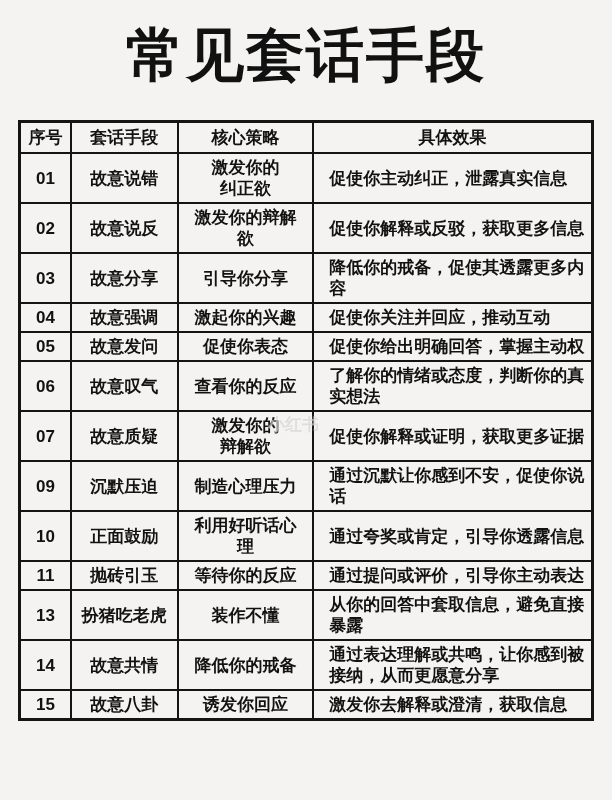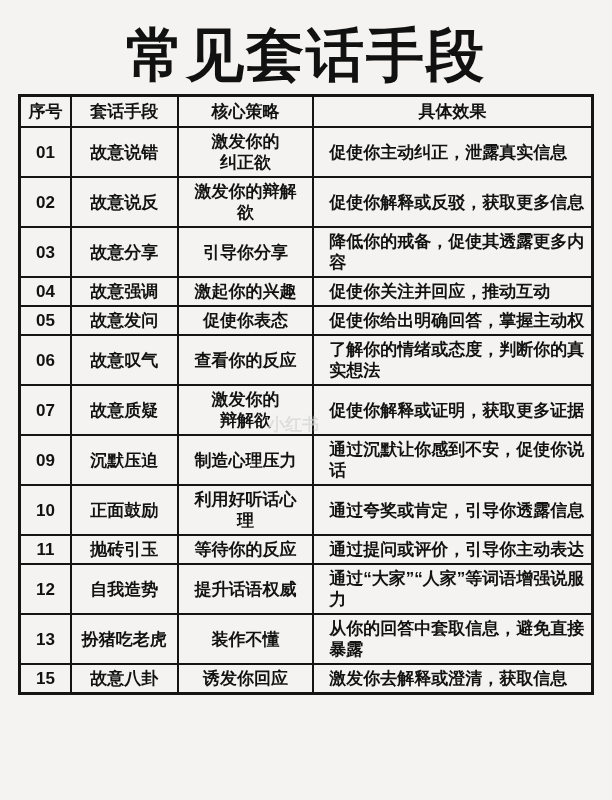--- a/index.html
+++ b/index.html
@@ -20,21 +20,21 @@
     padding-top: 24px;
     text-align: center;
     font-size: 58px;
     line-height: 62px;
     font-weight: 900;
     letter-spacing: 2px;
     color: #111;
   }
   .tactics-table {
     border-collapse: collapse;
-    margin: 8px auto 0 auto;
+    margin: 34px auto 0 auto;
     width: 576px;
     table-layout: fixed;
     border: 3px solid #141414;
   }
   .tactics-table th,
   .tactics-table td {
     border: 2px solid #141414;
     font-weight: bold;
     font-size: 17px;
     line-height: 21px;
@@ -155,30 +155,30 @@
 理</td>
       <td class="cell-effect">通过夸奖或肯定，引导你透露信息</td>
     </tr>
     <tr>
       <td class="cell-id">11</td>
       <td class="cell-tactic">抛砖引玉</td>
       <td class="cell-strategy">等待你的反应</td>
       <td class="cell-effect">通过提问或评价，引导你主动表达</td>
     </tr>
     <tr>
-      <td class="cell-id">12</td>
-      <td class="cell-tactic">自我造势</td>
-      <td class="cell-strategy">提升话语权威</td>
-      <td class="cell-effect">通过“大家”“人家”等词语增强说服力</td>
-    </tr>
-    <tr>
       <td class="cell-id">13</td>
       <td class="cell-tactic">扮猪吃老虎</td>
       <td class="cell-strategy">装作不懂</td>
       <td class="cell-effect">从你的回答中套取信息，避免直接暴露</td>
+    </tr>
+    <tr>
+      <td class="cell-id">14</td>
+      <td class="cell-tactic">故意共情</td>
+      <td class="cell-strategy">降低你的戒备</td>
+      <td class="cell-effect">通过表达理解或共鸣，让你感到被接纳，从而更愿意分享</td>
     </tr>
     <tr>
       <td class="cell-id">15</td>
       <td class="cell-tactic">故意八卦</td>
       <td class="cell-strategy">诱发你回应</td>
       <td class="cell-effect">激发你去解释或澄清，获取信息</td>
     </tr>
   </tbody>
 </table>
 

